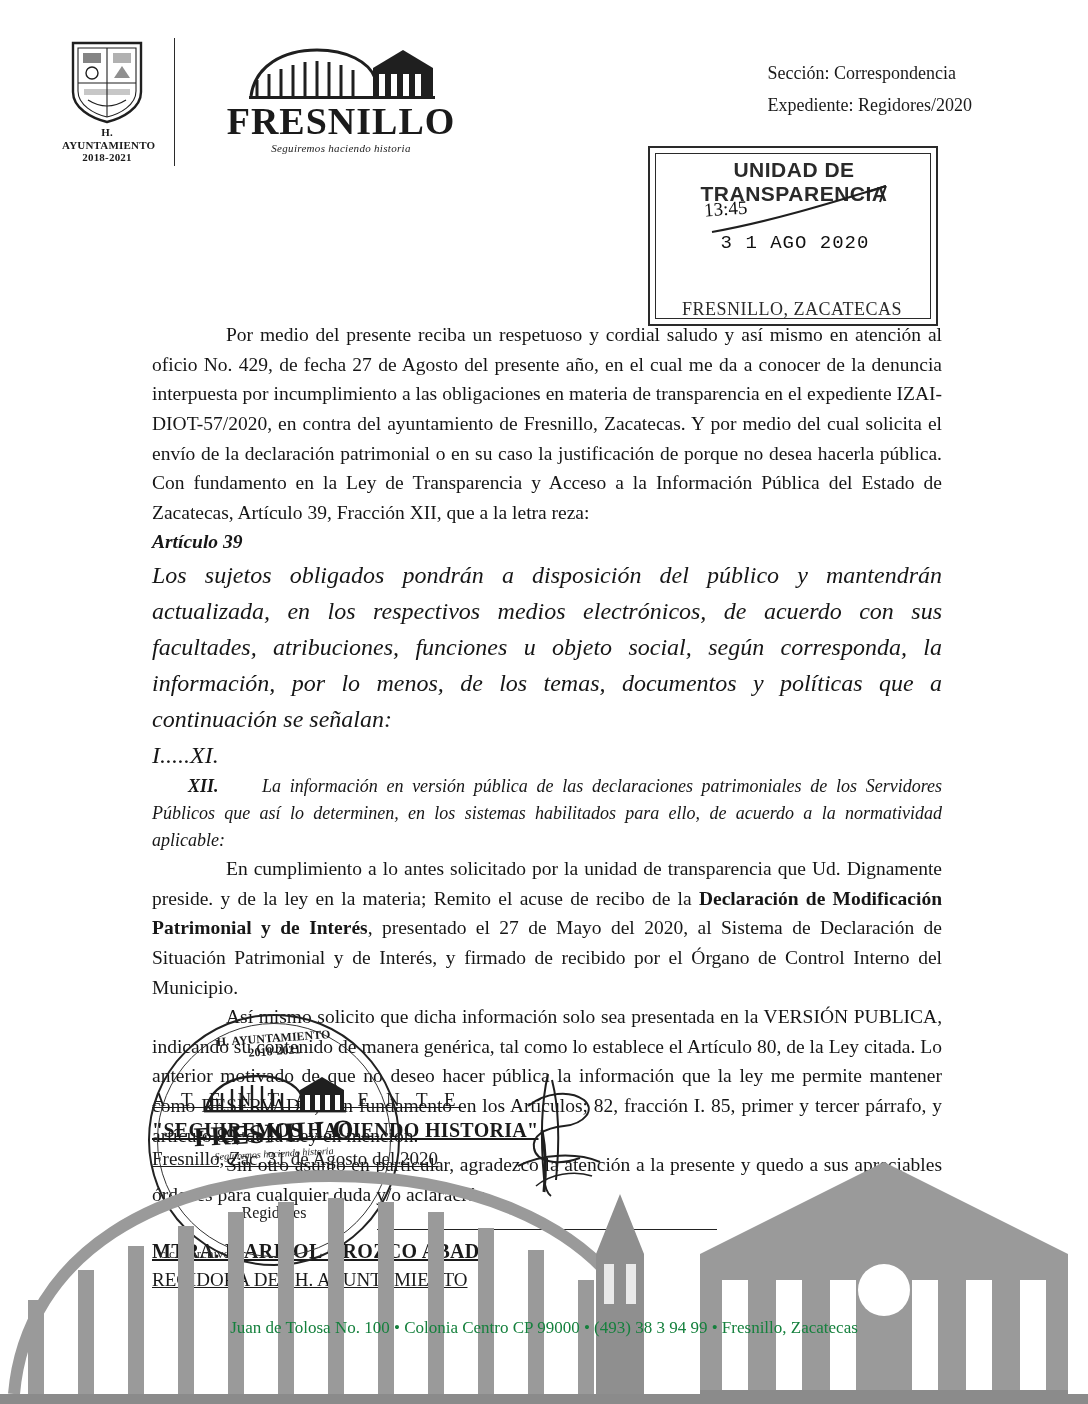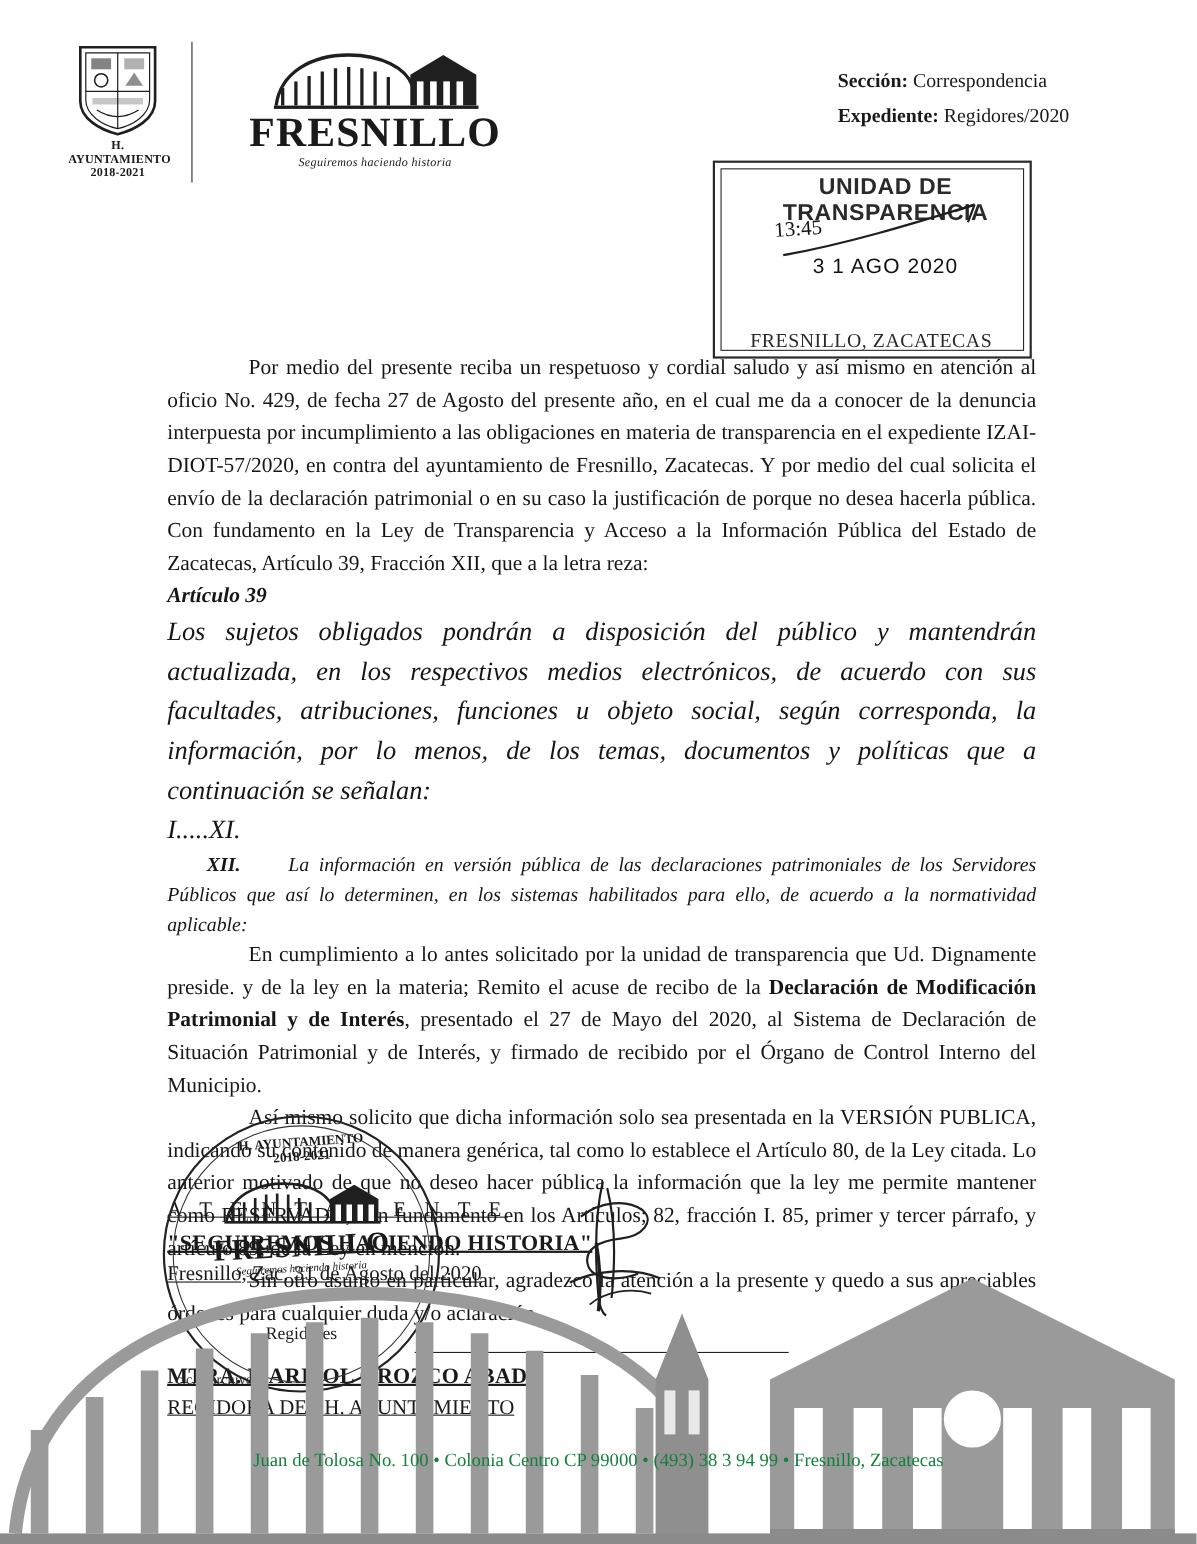--- a/index.html
+++ b/index.html
@@ -92,21 +92,21 @@
   }
 
   .meta {
     position: absolute;
     right: 116px;
     top: 26px;
     font-size: 18px;
     line-height: 1.75;
     text-align: left;
   }
-  .meta .k { font-weight: bold; }
+  .meta .k { font-weight: normal; }
 
   
   .stamp {
     position: absolute;
     left: 648px;
     top: 146px;
     width: 290px;
     height: 180px;
   }
   .stamp-box {
@@ -116,21 +116,21 @@
   }
   .stamp-box::before {
     content: "";
     position: absolute;
     inset: 5px;
     border: 1px solid #2a2a2a;
   }
   .stamp-title {
     position: absolute;
     top: 12px;
-    left: 12px;
+    left: 1px;
     width: 290px;
     text-align: center;
     font-family: "Liberation Sans", sans-serif;
     font-weight: bold;
     font-size: 21px;
     line-height: 1.15;
     letter-spacing: .5px;
     color: #2a2a2a;
   }
   .stamp-recibido {
@@ -143,24 +143,24 @@
     font-weight: bold;
     font-size: 62px;
     letter-spacing: -1px;
     color: #1f1f1f;
     -webkit-text-stroke: 1px #1f1f1f;
     opacity: .92;
   }
   .stamp-date {
     position: absolute;
     top: 86px;
-    left: 52px;
+    left: 42px;
     width: 210px;
     text-align: center;
-    font-family: Liberation Sans, sans-serif;
+    font-family: Liberation Mono, monospace;
     font-size: 19px;
     letter-spacing: 1px;
     color: #111;
     background: rgba(255,255,255,.55);
   }
   .stamp-time {
     position: absolute;
     top: 52px;
     left: 56px;
     font-family: "Liberation Serif", serif;

